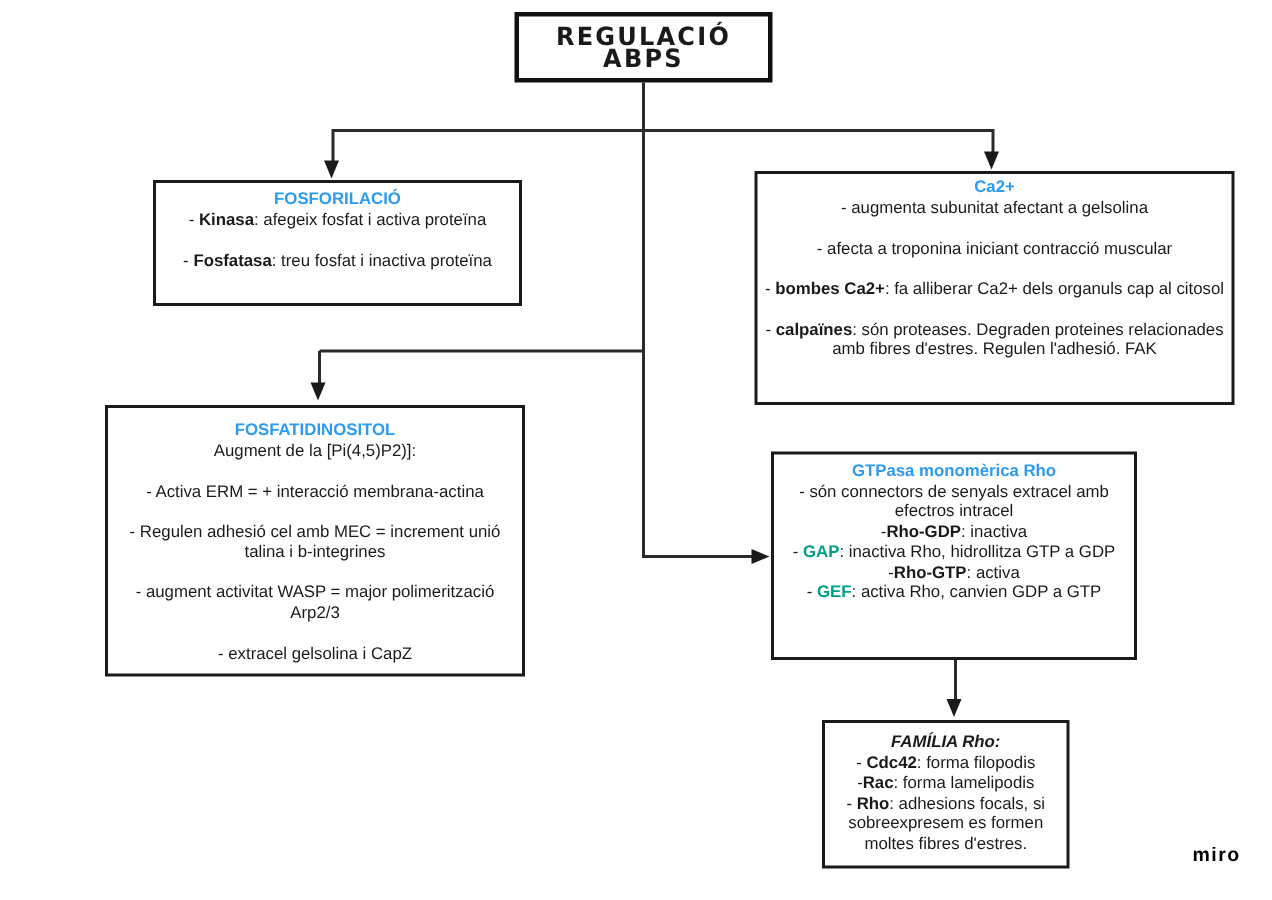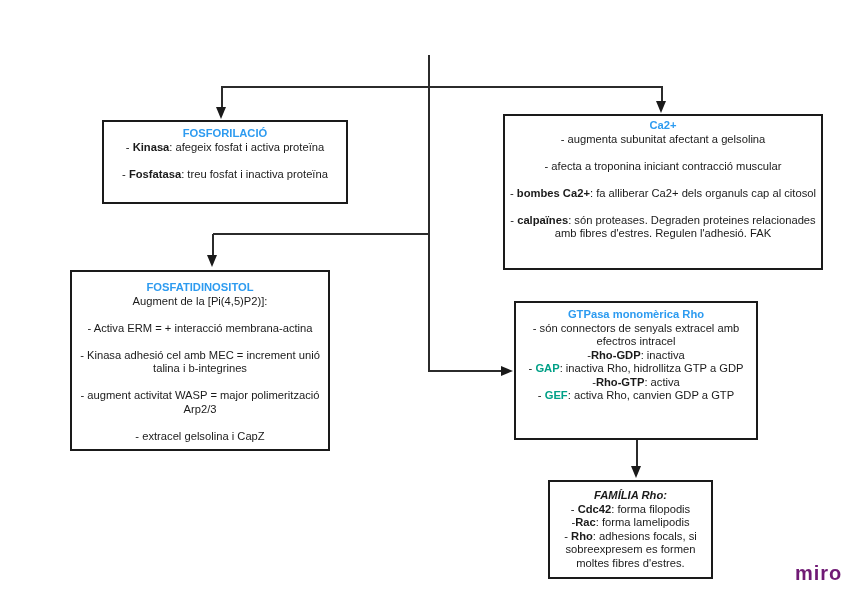--- a/index.html
+++ b/index.html
@@ -18,21 +18,21 @@
     left:343px; top:8px; width:172px; height:47px;
     border:3px solid #111111; display:flex; align-items:center; justify-content:center;
   }
   #title-text {
     font-weight:bold; font-size:16px; letter-spacing:1.5px;
     font-family:"DejaVu Sans", sans-serif; transform:scaleY(1.05);
   }
   
   #box-fosforilacio     { left:102px; top:120px; width:246px; height:84px;  padding-top:5px; }
   #box-ca2              { left:503px; top:114px; width:320px; height:156px; padding-top:3px; }
-  #box-fosfatidinositol { left:70px;  top:270px; width:260px; height:181px; padding-top:9px; }
+  #box-fosfatidinositol { left:70px;  top:270px; width:280px; height:181px; padding-top:9px; }
   #box-gtpasa           { left:514px; top:301px; width:244px; height:139px; }
   #box-familia          { left:548px; top:480px; width:165px; height:99px;  padding-top:7px; }
   
   .vline { position:absolute; width:2px;   background:#2b2b2b; }
   .hline { position:absolute; height:1.5px; background:#2b2b2b; }
   .arrow-down { position:absolute; width:0; height:0;
     border-left:5px solid transparent; border-right:5px solid transparent;
     border-top:12px solid #1a1a1a; }
   .arrow-right { position:absolute; width:0; height:0;
     border-top:5px solid transparent; border-bottom:5px solid transparent;
@@ -45,29 +45,32 @@
   #a4 { left:656px; top:101px; }
   #c5 { left:213px; top:233px; width:216px; }
   #c6 { left:212px; top:234px; height:22px; }
   #a6 { left:207px; top:255px; }
   #c7 { left:429px; top:370px; width:73px; height:2px; }
   #a7 { left:501px; top:366px; }
   #c8 { left:636px; top:440px; height:27px; }
   #a8 { left:631px; top:466px; }
   
   #watermark {
-    position:absolute; left:795px; top:562px; color:#701a75;
-    font-size:20px; font-weight:600; letter-spacing:1px;
+    position:absolute; left:795px; top:562px; color:#000000;
+    font-size:13px; font-weight:600; letter-spacing:1px;
   }
 </style>
 </head>
 <body>
 
 <div id="canvas">
 
+  <div class="node" id="box-title">
+    <span id="title-text">REGULACIÓ ABPS</span>
+  </div>
 
   <div class="vline" id="c1"></div>
   <div class="hline" id="c2"></div>
   <div class="vline" id="c3"></div>
   <div class="arrow-down" id="a3"></div>
   <div class="vline" id="c4"></div>
   <div class="arrow-down" id="a4"></div>
   <div class="hline" id="c5"></div>
   <div class="vline" id="c6"></div>
   <div class="arrow-down" id="a6"></div>
@@ -93,21 +96,21 @@
       <div class="line"></div>
       <div class="line"><span>- </span><span style="font-weight: bold;">calpaïnes</span><span>: són proteases. Degraden proteines relacionades amb fibres d'estres. Regulen l'adhesió. FAK</span></div>
     </div>
 
   <div class="node" id="box-fosfatidinositol">
       <div class="line"><span style="font-weight: bold; color: rgb(45, 155, 240);">FOSFATIDINOSITOL</span></div>
       <div class="line"><span>Augment de la [Pi(4,5)P2)]:</span></div>
       <div class="line"></div>
       <div class="line"><span>- Activa ERM = + interacció membrana-actina</span></div>
       <div class="line"></div>
-      <div class="line"><span>- Kinasa adhesió cel amb MEC = increment unió talina i b-integrines</span></div>
+      <div class="line"><span>- Regulen adhesió cel amb MEC = increment unió talina i b-integrines</span></div>
       <div class="line"></div>
       <div class="line"><span>- augment activitat WASP = major polimerització Arp2/3</span></div>
       <div class="line"></div>
       <div class="line"><span>- extracel gelsolina i CapZ</span></div>
     </div>
 
   <div class="node" id="box-gtpasa">
       <div class="line"><span style="font-weight: bold; color: rgb(45, 155, 240);">GTPasa monomèrica Rho</span></div>
       <div class="line"><span>- són connectors de senyals extracel amb efectros intracel</span></div>
       <div class="line"><span>-</span><span style="font-weight: bold; margin-top: 20px;">Rho-GDP</span><span>: inactiva</span></div>

